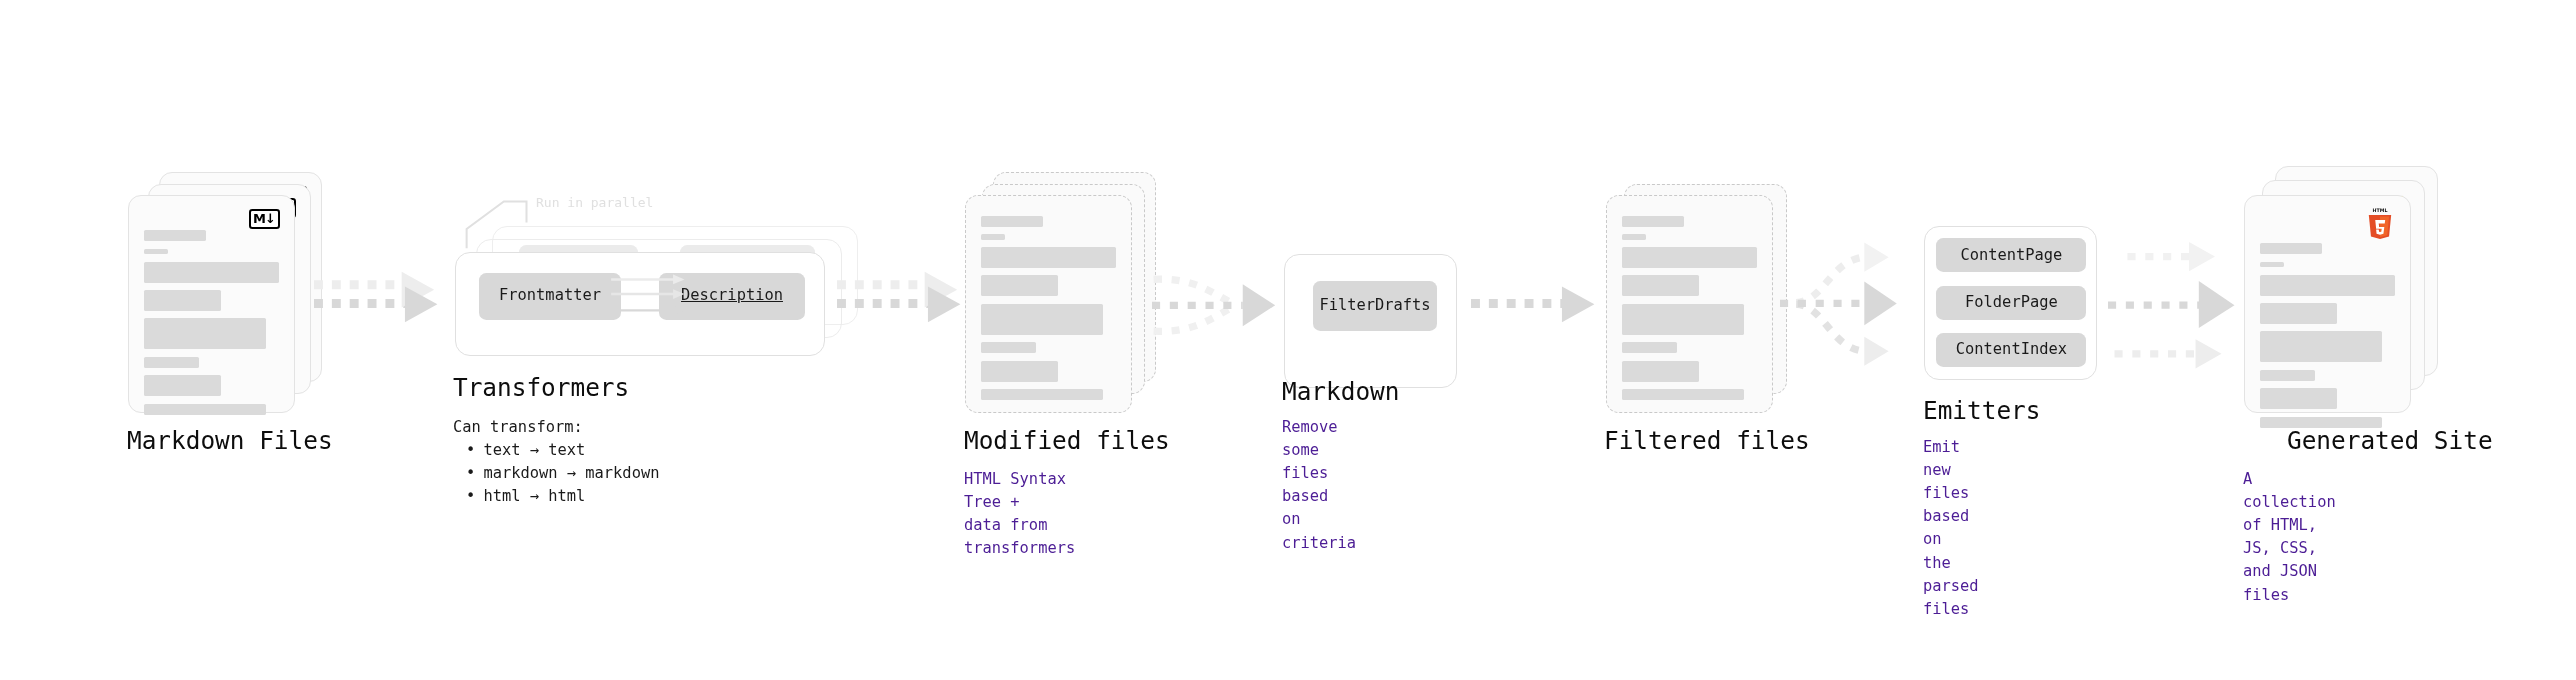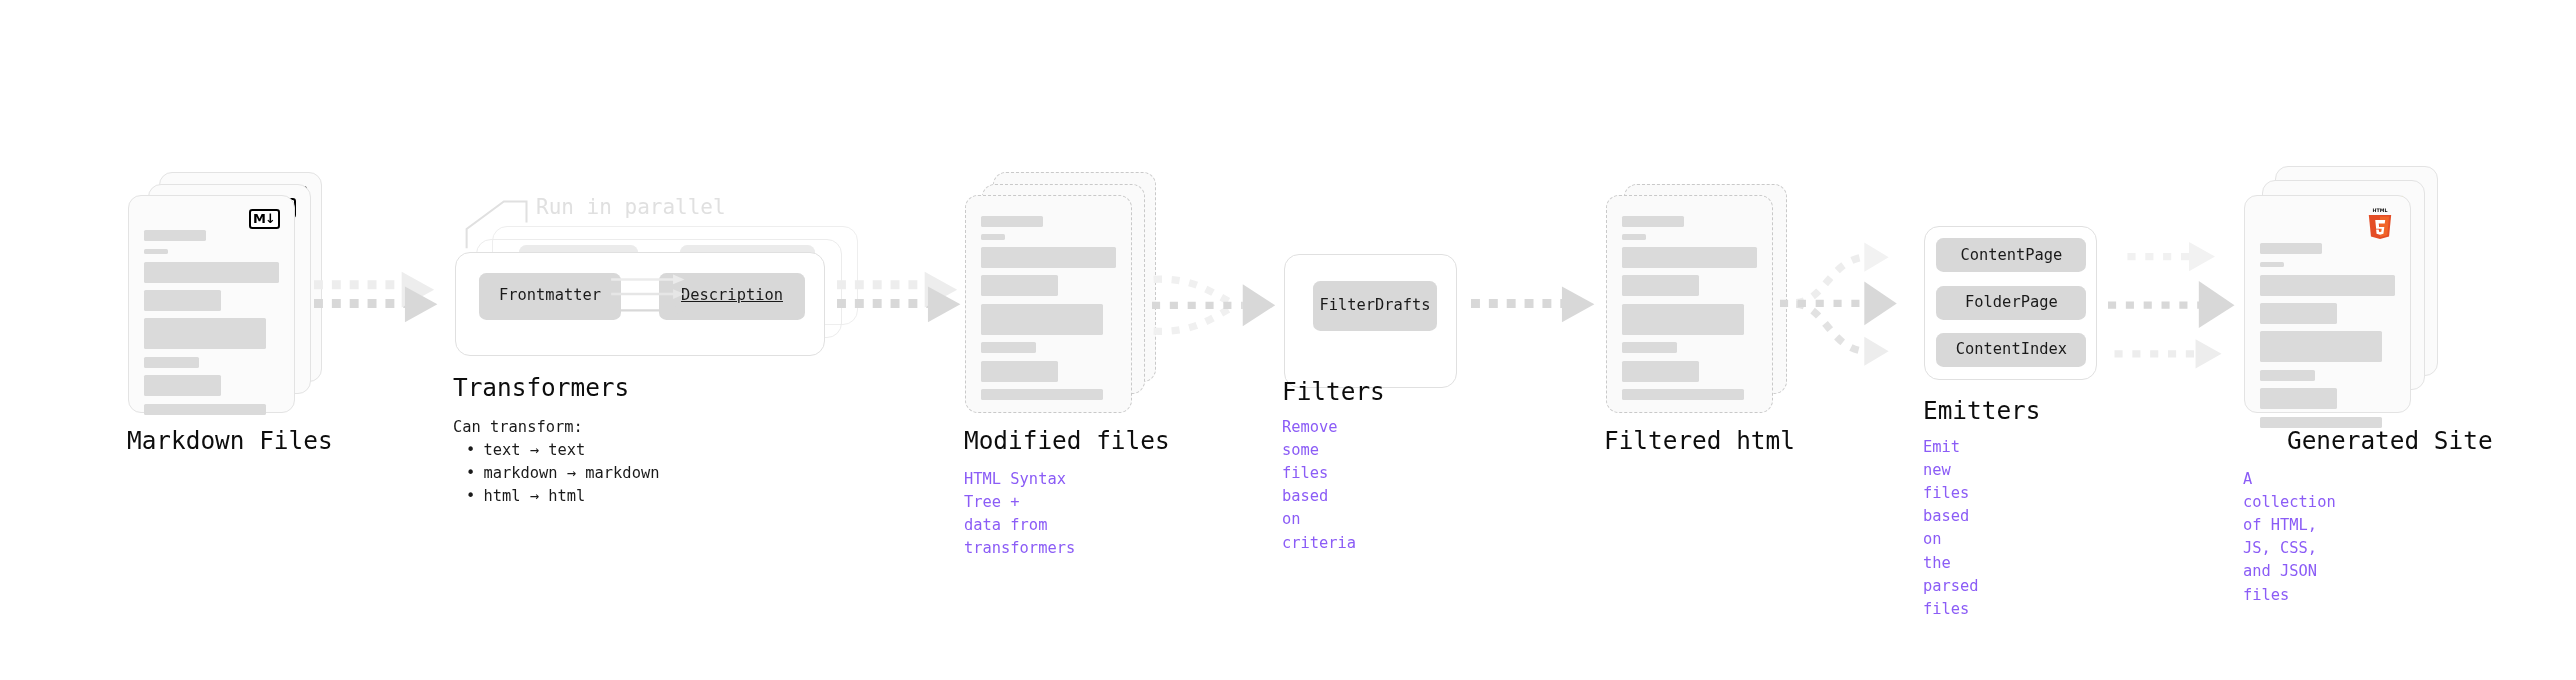--- a/index.html
+++ b/index.html
@@ -110,38 +110,38 @@
     position: absolute;
     font-size: 24.4px;
     color: #0d0d0d;
     letter-spacing: 0px;
     white-space: nowrap;
     line-height: 1.1;
   }
   .subtitle {
     position: absolute;
     font-size: 15.4px;
-    color: #8b5cf6;
+    color: #4c1d95;
     line-height: 1.5;
     white-space: pre-line;
   }
   .bullets {
     position: absolute;
     font-size: 15.4px;
     color: #1a1a1a;
     line-height: 1.5;
   }
   .bullets .lead { display: block; }
   .bullets ul { list-style: none; margin: 0; padding: 0 0 0 13px; }
   .bullets li { white-space: nowrap; }
   .bullets li::before { content: "\2022"; margin-right: 8.1px; }
 
   .run-parallel {
     position: absolute;
-    font-size: 21px;
+    font-size: 13px;
     color: #e0e0e0;
     white-space: nowrap;
   }
 
   
   .conn { position: absolute; overflow: visible; }
 </style>
 </head>
 <body>
 
@@ -270,21 +270,21 @@
       <path d="M18,78 C70,80 88,62 118,47" stroke="#f0f0f0"></path>
       <line x1="16" y1="46" x2="128" y2="46" stroke="#d8d8d8"></line>
     </g>
     <polygon points="128,20 128,72 168,46" fill="#d8d8d8"></polygon>
   </svg>
 
   <div class="node">
     <div class="groupbox solidbg" style="left:1284px; top:254px; width:173px; height:134px;">
       <div class="pill" style="position:absolute; left:28px; top:26px; width:124px; height:50px;">FilterDrafts</div>
     </div>
-    <div class="title" style="left:1282px; top:379px;">Filters</div>
+    <div class="title" style="left:1282px; top:379px;">Markdown</div>
     <div class="subtitle" style="left:1282px; top:416px;">Remove some files based
 on criteria</div>
   </div>
 
   <svg class="conn" style="left:1471px; top:275px; width:138px; height:57px;" viewBox="0 0 170 70">
     <g stroke-width="11" stroke-dasharray="11 11" fill="none">
       <line x1="0" y1="35" x2="118" y2="35" stroke="#d8d8d8"></line>
     </g>
     <polygon points="112,14 112,58 152,36" fill="#d8d8d8"></polygon>
   </svg>
@@ -296,21 +296,21 @@
         <div class="bar" style="width:46%;"></div>
         <div class="bar tiny" style="width:18%;"></div>
         <div class="bar" style="width:100%; height:21px;"></div>
         <div class="bar" style="width:57%; height:21px;"></div>
         <div class="bar" style="width:90%; height:31px;"></div>
         <div class="bar" style="width:41%;"></div>
         <div class="bar" style="width:57%; height:21px;"></div>
         <div class="bar" style="width:90%;"></div>
       </div>
     </div>
-    <div class="title" style="left:1604px; top:428px;">Filtered html</div>
+    <div class="title" style="left:1604px; top:428px;">Filtered files</div>
   </div>
 
   <svg class="conn" style="left:1780px; top:236px; width:150px; height:134px;" viewBox="0 0 185 165">
     <g fill="none" stroke-width="9" stroke-dasharray="10 12">
       <path d="M20,82 C55,80 62,30 104,26" stroke="#ededed"></path>
       <path d="M20,84 C55,86 62,138 104,142" stroke="#e2e2e2"></path>
       <line x1="0" y1="83" x2="110" y2="83" stroke="#d8d8d8"></line>
     </g>
     <polygon points="104,8 104,44 134,26" fill="#f2f2f2"></polygon>
     <polygon points="104,56 104,110 144,83" fill="#d8d8d8"></polygon>

